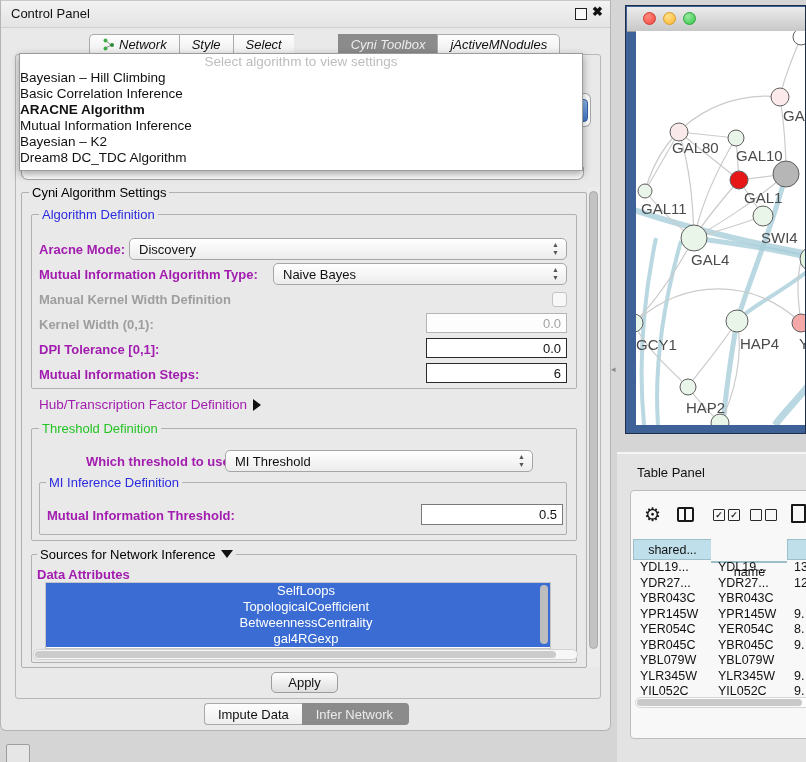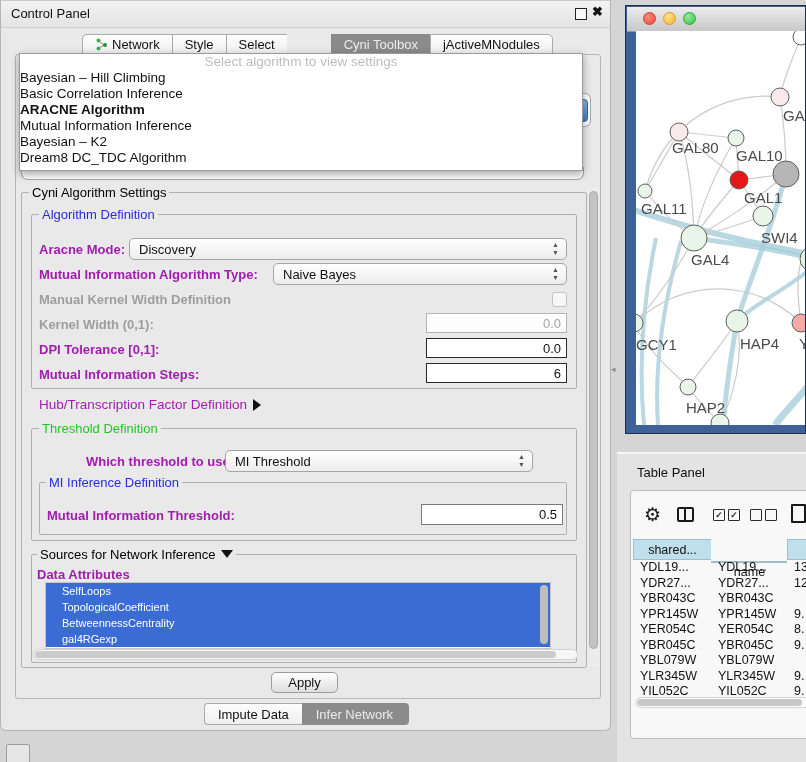--- a/index.html
+++ b/index.html
@@ -7,21 +7,21 @@
        font-family:"Liberation Sans",sans-serif;-webkit-font-smoothing:antialiased;}
   
   .cp{position:absolute;left:0;top:5;width:611px;height:731px;background:#e9e9e9;
       border:1px solid #b4b4b4;border-top:1px solid #c9c9c9;border-radius:0 0 6px 6px;box-sizing:border-box;}
   .cp-titlebar{position:absolute;left:0;top:0;width:100%;height:26px;background:linear-gradient(#f2f2f2,#e4e4e4);
       border-bottom:1px solid #cfcfcf;}
   .cp-title{position:absolute;left:10px;top:5px;font-size:13px;color:#111;}
   .float-btn{position:absolute;left:574px;top:7px;width:10px;height:10px;border:1.5px solid #222;background:#f8f8f8;}
   .close-btn{position:absolute;left:591px;top:3px;font-size:13px;font-weight:bold;color:#111;cursor:default;}
   
-  .tabrow{position:absolute;left:81px;top:33px;height:21px;display:flex;}
+  .tabrow{position:absolute;left:88px;top:33px;height:21px;display:flex;font-style:italic;}
   .tab{height:21px;line-height:21px;padding:0 12px;font-size:13px;color:#111;background:linear-gradient(#fdfdfd,#efefef);
        border:1px solid #ababab;border-right:none;box-sizing:border-box;display:flex;align-items:center;gap:4px;}
   .tab:first-child{border-radius:5px 0 0 0;}
   .tab:last-child{border-right:1px solid #ababab;border-radius:0 5px 0 0;}
   .tab.sel{background:#8b8b8b;color:#ededed;border-color:#8b8b8b;margin-left:44px;}
   
   .content-frame{position:absolute;left:14px;top:53px;width:584px;height:643px;border:1px solid #b7b7b7;
        border-radius:3px;background:#e9e9e9;}
   
   .frag-combo{position:absolute;left:20px;top:166px;width:561px;height:12px;background:#fcfcfc;
@@ -52,21 +52,21 @@
        font-size:13px;color:#111;text-align:right;padding:2px 5px 0 0;}
   .field.disabled{border:1px solid #b5b5b5;color:#a3a3a3;background:#fdfdfd;}
   .checkbox{position:absolute;width:13px;height:13px;border:1px solid #c4c4c4;border-radius:3px;background:#f7f7f7;}
   .arrow-right{display:inline-block;width:0;height:0;border-left:8px solid #111;border-top:6px solid transparent;
        border-bottom:6px solid transparent;margin-left:6px;vertical-align:-2px;}
   .arrow-down{display:inline-block;width:0;height:0;border-top:8px solid #111;border-left:6px solid transparent;
        border-right:6px solid transparent;margin-left:5px;vertical-align:1px;}
   
   .listbox{position:absolute;left:44px;top:581px;width:504px;height:65px;background:#fff;border:1px solid #c6c6c6;
        overflow:hidden;}
-  .listitem{height:16px;line-height:16px;padding-left:16px;font-size:11px;color:#111;white-space:nowrap;}
+  .listitem{height:16px;line-height:16px;padding-left:16px;font-size:13px;color:#111;white-space:nowrap;text-align:center;}
   .listitem.sel{background:#3a6cd4;color:#fff;}
   .list-vthumb{position:absolute;right:2px;top:2px;width:8px;height:59px;background:#bdbdbd;border-radius:4px;}
   .hscroll{position:absolute;left:32px;top:648px;width:545px;height:11px;background:#f7f7f7;border:1px solid #d2d2d2;
        border-radius:6px;box-sizing:border-box;}
   .hscroll .thumb{position:absolute;left:1px;top:1px;height:7px;width:96%;background:#cbcbcb;border-radius:4px;}
   .vscroll{position:absolute;left:586px;top:186px;width:13px;height:480px;background:#ececec;}
   .vscroll .thumb{position:absolute;left:2px;top:4px;width:9px;height:458px;background:#c3c3c3;
        border:1px solid #aaa;border-radius:5px;box-sizing:border-box;}
   .btn{position:absolute;height:21px;border:1px solid #9c9c9c;border-radius:5px;font-size:13px;color:#111;
        background:linear-gradient(#ffffff,#dedede);text-align:center;line-height:20px;box-sizing:border-box;}

